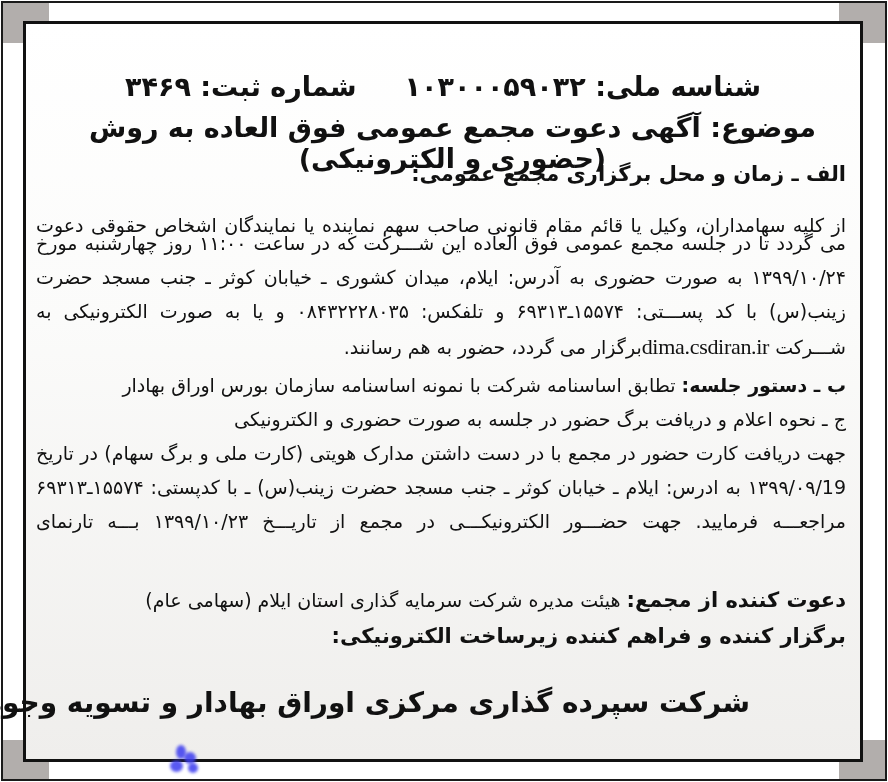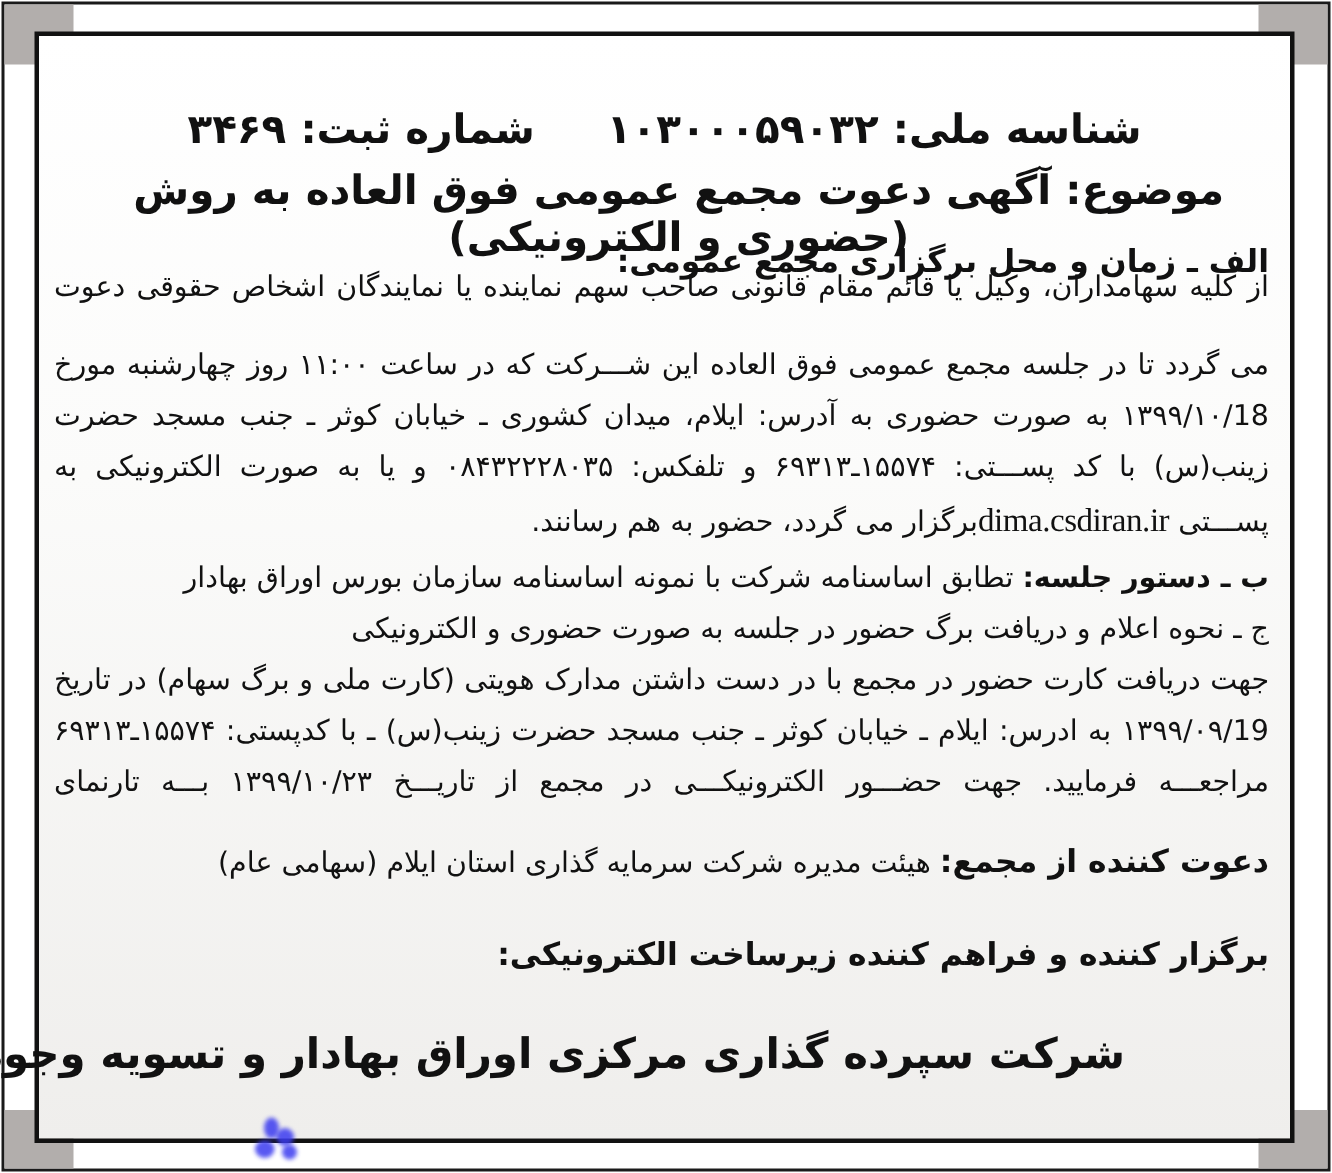--- a/index.html
+++ b/index.html
@@ -126,40 +126,40 @@
 
 
   <div class="h-ids">
     <span>شناسه ملی: ۱۰۳۰۰۰۵۹۰۳۲</span>
     <span>شماره ثبت: ۳۴۶۹</span>
   </div>
 
   <div class="h-subject">موضوع: آگهی دعوت مجمع عمومی فوق العاده به روش (حضوری و الکترونیکی)</div>
 
   <div class="body-text section-heading" style="top:140px;">الف ـ زمان و محل برگزاری مجمع عمومی:</div>
-  <div class="body-text justify" style="top:158px;">از کلیه سهامداران، وکیل یا قائم مقام قانونی صاحب سهم نماینده یا نمایندگان اشخاص حقوقی دعوت</div>
+  <div class="body-text justify" style="top:192px;">از کلیه سهامداران، وکیل یا قائم مقام قانونی صاحب سهم نماینده یا نمایندگان اشخاص حقوقی دعوت</div>
   <div class="body-text justify" style="top:210px;">می گردد تا در جلسه مجمع عمومی فوق العاده این شـــرکت که در ساعت ۱۱:۰۰ روز چهارشنبه مورخ</div>
-  <div class="body-text justify" style="top:244px;">۱۳۹۹/۱۰/18 به صورت حضوری به آدرس: ایلام، میدان کشوری ـ خیابان کوثر ـ جنب مسجد حضرت</div>
+  <div class="body-text justify" style="top:244px;">۱۳۹۹/۱۰/۲۴ به صورت حضوری به آدرس: ایلام، میدان کشوری ـ خیابان کوثر ـ جنب مسجد حضرت</div>
   <div class="body-text justify" style="top:278px;">زینب(س) با کد پســـتی: ۱۵۵۷۴ـ۶۹۳۱۳ و تلفکس: ۰۸۴۳۲۲۲۸۰۳۵ و یا به صورت الکترونیکی به</div>
   <div class="body-text" style="top:312px;">
-    <span>پســـتی</span>
+    <span>شـــرکت</span>
     <span class="latin">dima.csdiran.ir</span><span>برگزار می گردد، حضور به هم رسانند.</span>
   </div>
 
   <div class="body-text" style="top:352px;">
     <span class="bold">ب ـ دستور جلسه:</span>
     <span>تطابق اساسنامه شرکت با نمونه اساسنامه سازمان بورس اوراق بهادار</span>
   </div>
 
   <div class="body-text" style="top:386px;">ج ـ نحوه اعلام و دریافت برگ حضور در جلسه به صورت حضوری و الکترونیکی</div>
   <div class="body-text justify" style="top:420px;">جهت دریافت کارت حضور در مجمع با در دست داشتن مدارک هویتی (کارت ملی و برگ سهام) در تاریخ</div>
   <div class="body-text justify" style="top:454px;">۱۳۹۹/۰۹/19 به ادرس: ایلام ـ خیابان کوثر ـ جنب مسجد حضرت زینب(س) ـ با کدپستی: ۱۵۵۷۴ـ۶۹۳۱۳</div>
   <div class="body-text justify" style="top:488px;">مراجعـــه فرمایید. جهت حضـــور الکترونیکـــی در مجمع از تاریـــخ ۱۳۹۹/۱۰/۲۳ بـــه تارنمای</div>
 
-  <div class="body-text" style="top:540px;">
+  <div class="body-text" style="top:566px;">
     <span class="bold" style="font-size:21px;">دعوت کننده از مجمع:</span>
     <span>هیئت مدیره شرکت سرمایه گذاری استان ایلام (سهامی عام)</span>
   </div>
 
   <div class="body-text section-heading" style="top:602px;">برگزار کننده و فراهم کننده زیرساخت الکترونیکی:</div>
 </div>
 
 <div class="footer-company">شرکت سپرده گذاری مرکزی اوراق بهادار و تسویه وجوه (سمات)</div>
 
 <div>

